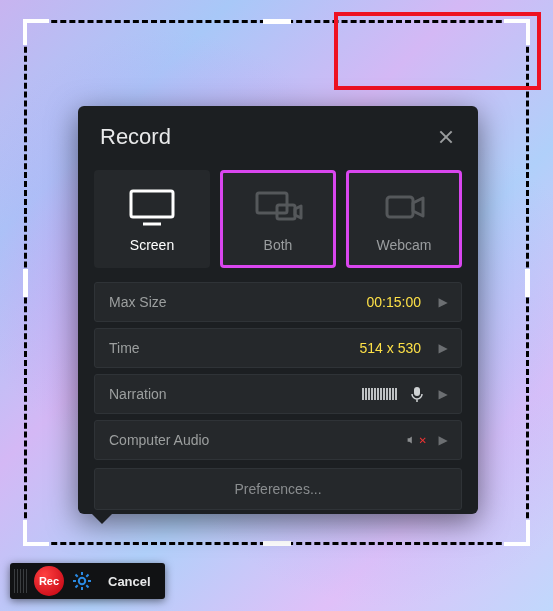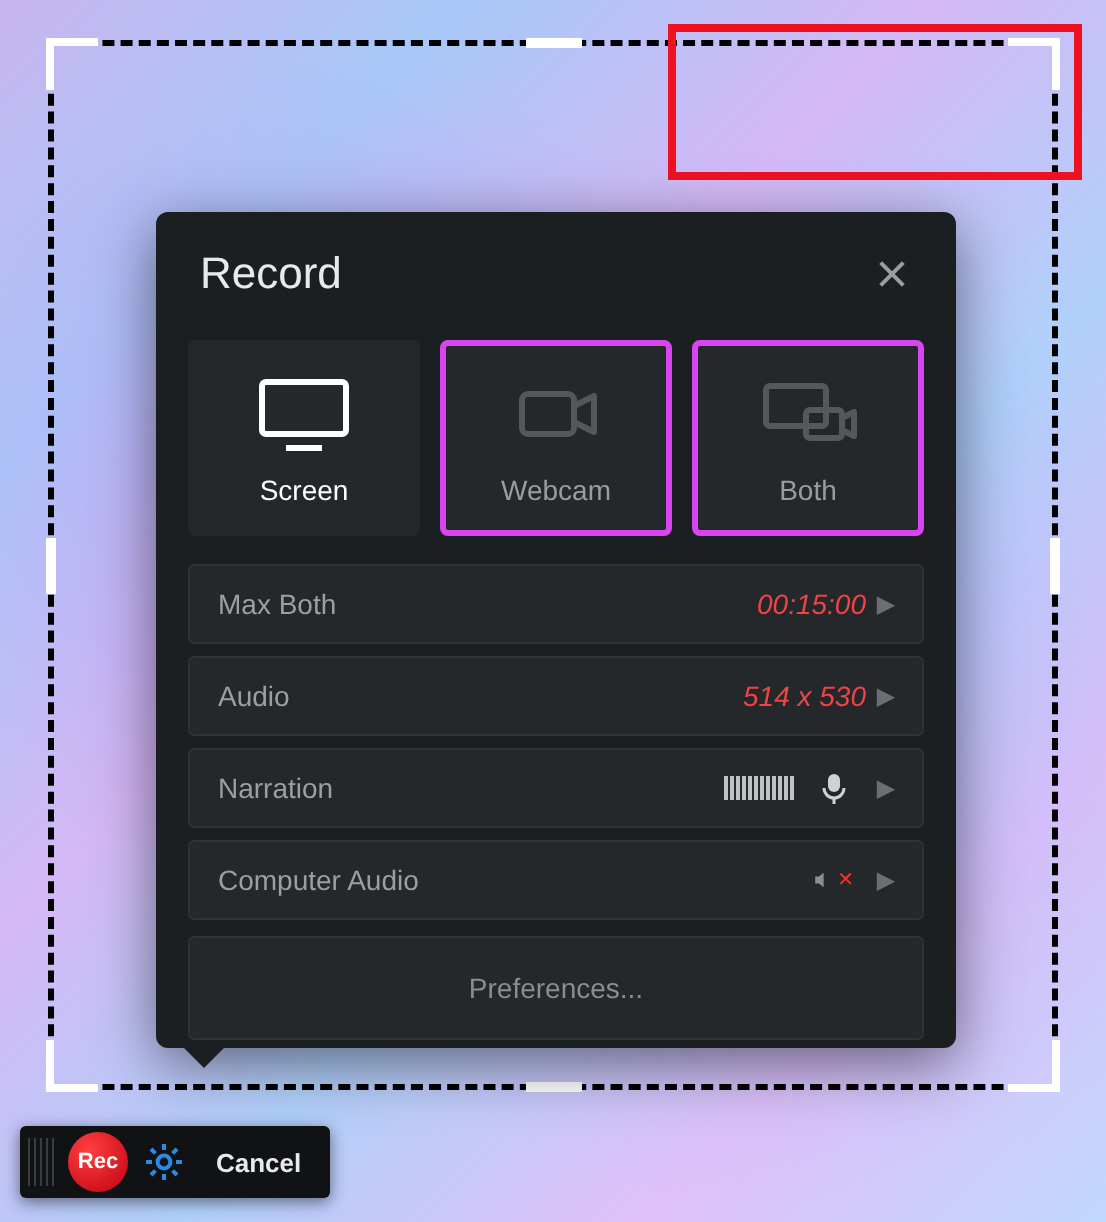--- a/index.html
+++ b/index.html
@@ -102,21 +102,21 @@
     display: flex; align-items: center;
     background: #25282b;
     border: 1px solid #2f3337;
     border-radius: 3px;
     height: 40px;
     margin-bottom: 6px;
     padding: 0 8px 0 14px;
     font-size: 14px;
   }
   .row .rlabel { flex: 1; color: #9c9f9f; }
-  .row .rvalue { color: #ef4444; margin-right: 0; font-style: italic; }
+  .row .rvalue { color: #fde047; margin-right: 12px; }
   .row .caret {
     width: 20px; text-align: center;
     color: #6c6f72; font-size: 12px; cursor: pointer;
   }
   .vol-bars {
     display: flex; gap: 1px; align-items: flex-end; margin-right: 10px;
   }
   .vol-bars span {
     width: 2px; background: #bfc2c4; height: 12px;
   }
@@ -124,21 +124,21 @@
     width: 20px; height: 20px; margin-right: 6px;
     display: flex; align-items: center; justify-content: center;
   }
   .speaker-x { color: #e33; font-size: 10px; margin-left: 2px; }
 
   .prefs {
     margin: 8px 16px 4px 16px;
     background: #25282b;
     border: 1px solid #2f3337;
     border-radius: 3px;
-    height: 52px;
+    height: 42px;
     display: flex; align-items: center; justify-content: center;
     font-size: 14px; color: #8a8d8f;
     cursor: pointer;
   }
 
   .panel-tail {
     position: absolute;
     left: 14px; bottom: -10px;
     width: 0; height: 0;
     border-left: 10px solid transparent;
@@ -208,43 +208,43 @@
   <div class="modes">
     <div class="mode active">
       <svg width="54" height="40" viewBox="0 0 54 40">
         <rect x="6" y="4" width="42" height="26" rx="2" fill="none" stroke="#fff" stroke-width="3"></rect>
         <line x1="18" y1="37" x2="36" y2="37" stroke="#fff" stroke-width="3"></line>
       </svg>
       <div class="label">Screen</div>
     </div>
     <div class="mode">
       <svg width="54" height="40" viewBox="0 0 54 40">
-        <rect x="10" y="10" width="26" height="20" rx="3" fill="none" stroke="#55585b" stroke-width="3"></rect>
-        <path d="M36 16 L46 11 L46 29 L36 24 Z" fill="none" stroke="#55585b" stroke-width="3" stroke-linejoin="round"></path>
-      </svg>
-      <div class="label">Webcam</div>
-    </div>
-    <div class="mode">
-      <svg width="54" height="40" viewBox="0 0 54 40">
         <rect x="6" y="6" width="30" height="20" rx="2" fill="none" stroke="#55585b" stroke-width="3"></rect>
         <rect x="26" y="18" width="18" height="14" rx="2" fill="none" stroke="#55585b" stroke-width="3"></rect>
         <path d="M44 22 L50 19 L50 31 L44 28 Z" fill="none" stroke="#55585b" stroke-width="3" stroke-linejoin="round"></path>
       </svg>
       <div class="label">Both</div>
     </div>
+    <div class="mode">
+      <svg width="54" height="40" viewBox="0 0 54 40">
+        <rect x="10" y="10" width="26" height="20" rx="3" fill="none" stroke="#55585b" stroke-width="3"></rect>
+        <path d="M36 16 L46 11 L46 29 L36 24 Z" fill="none" stroke="#55585b" stroke-width="3" stroke-linejoin="round"></path>
+      </svg>
+      <div class="label">Webcam</div>
+    </div>
   </div>
 
   <div class="rows">
     <div class="row">
-      <span class="rlabel">Max Both</span>
+      <span class="rlabel">Max Size</span>
       <span class="rvalue">00:15:00</span>
       <span class="caret">▶</span>
     </div>
     <div class="row">
-      <span class="rlabel">Audio</span>
+      <span class="rlabel">Time</span>
       <span class="rvalue">514 x 530</span>
       <span class="caret">▶</span>
     </div>
     <div class="row">
       <span class="rlabel">Narration</span>
       <span class="vol-bars">
         <span></span>
           <span></span>
           <span></span>
           <span></span>

